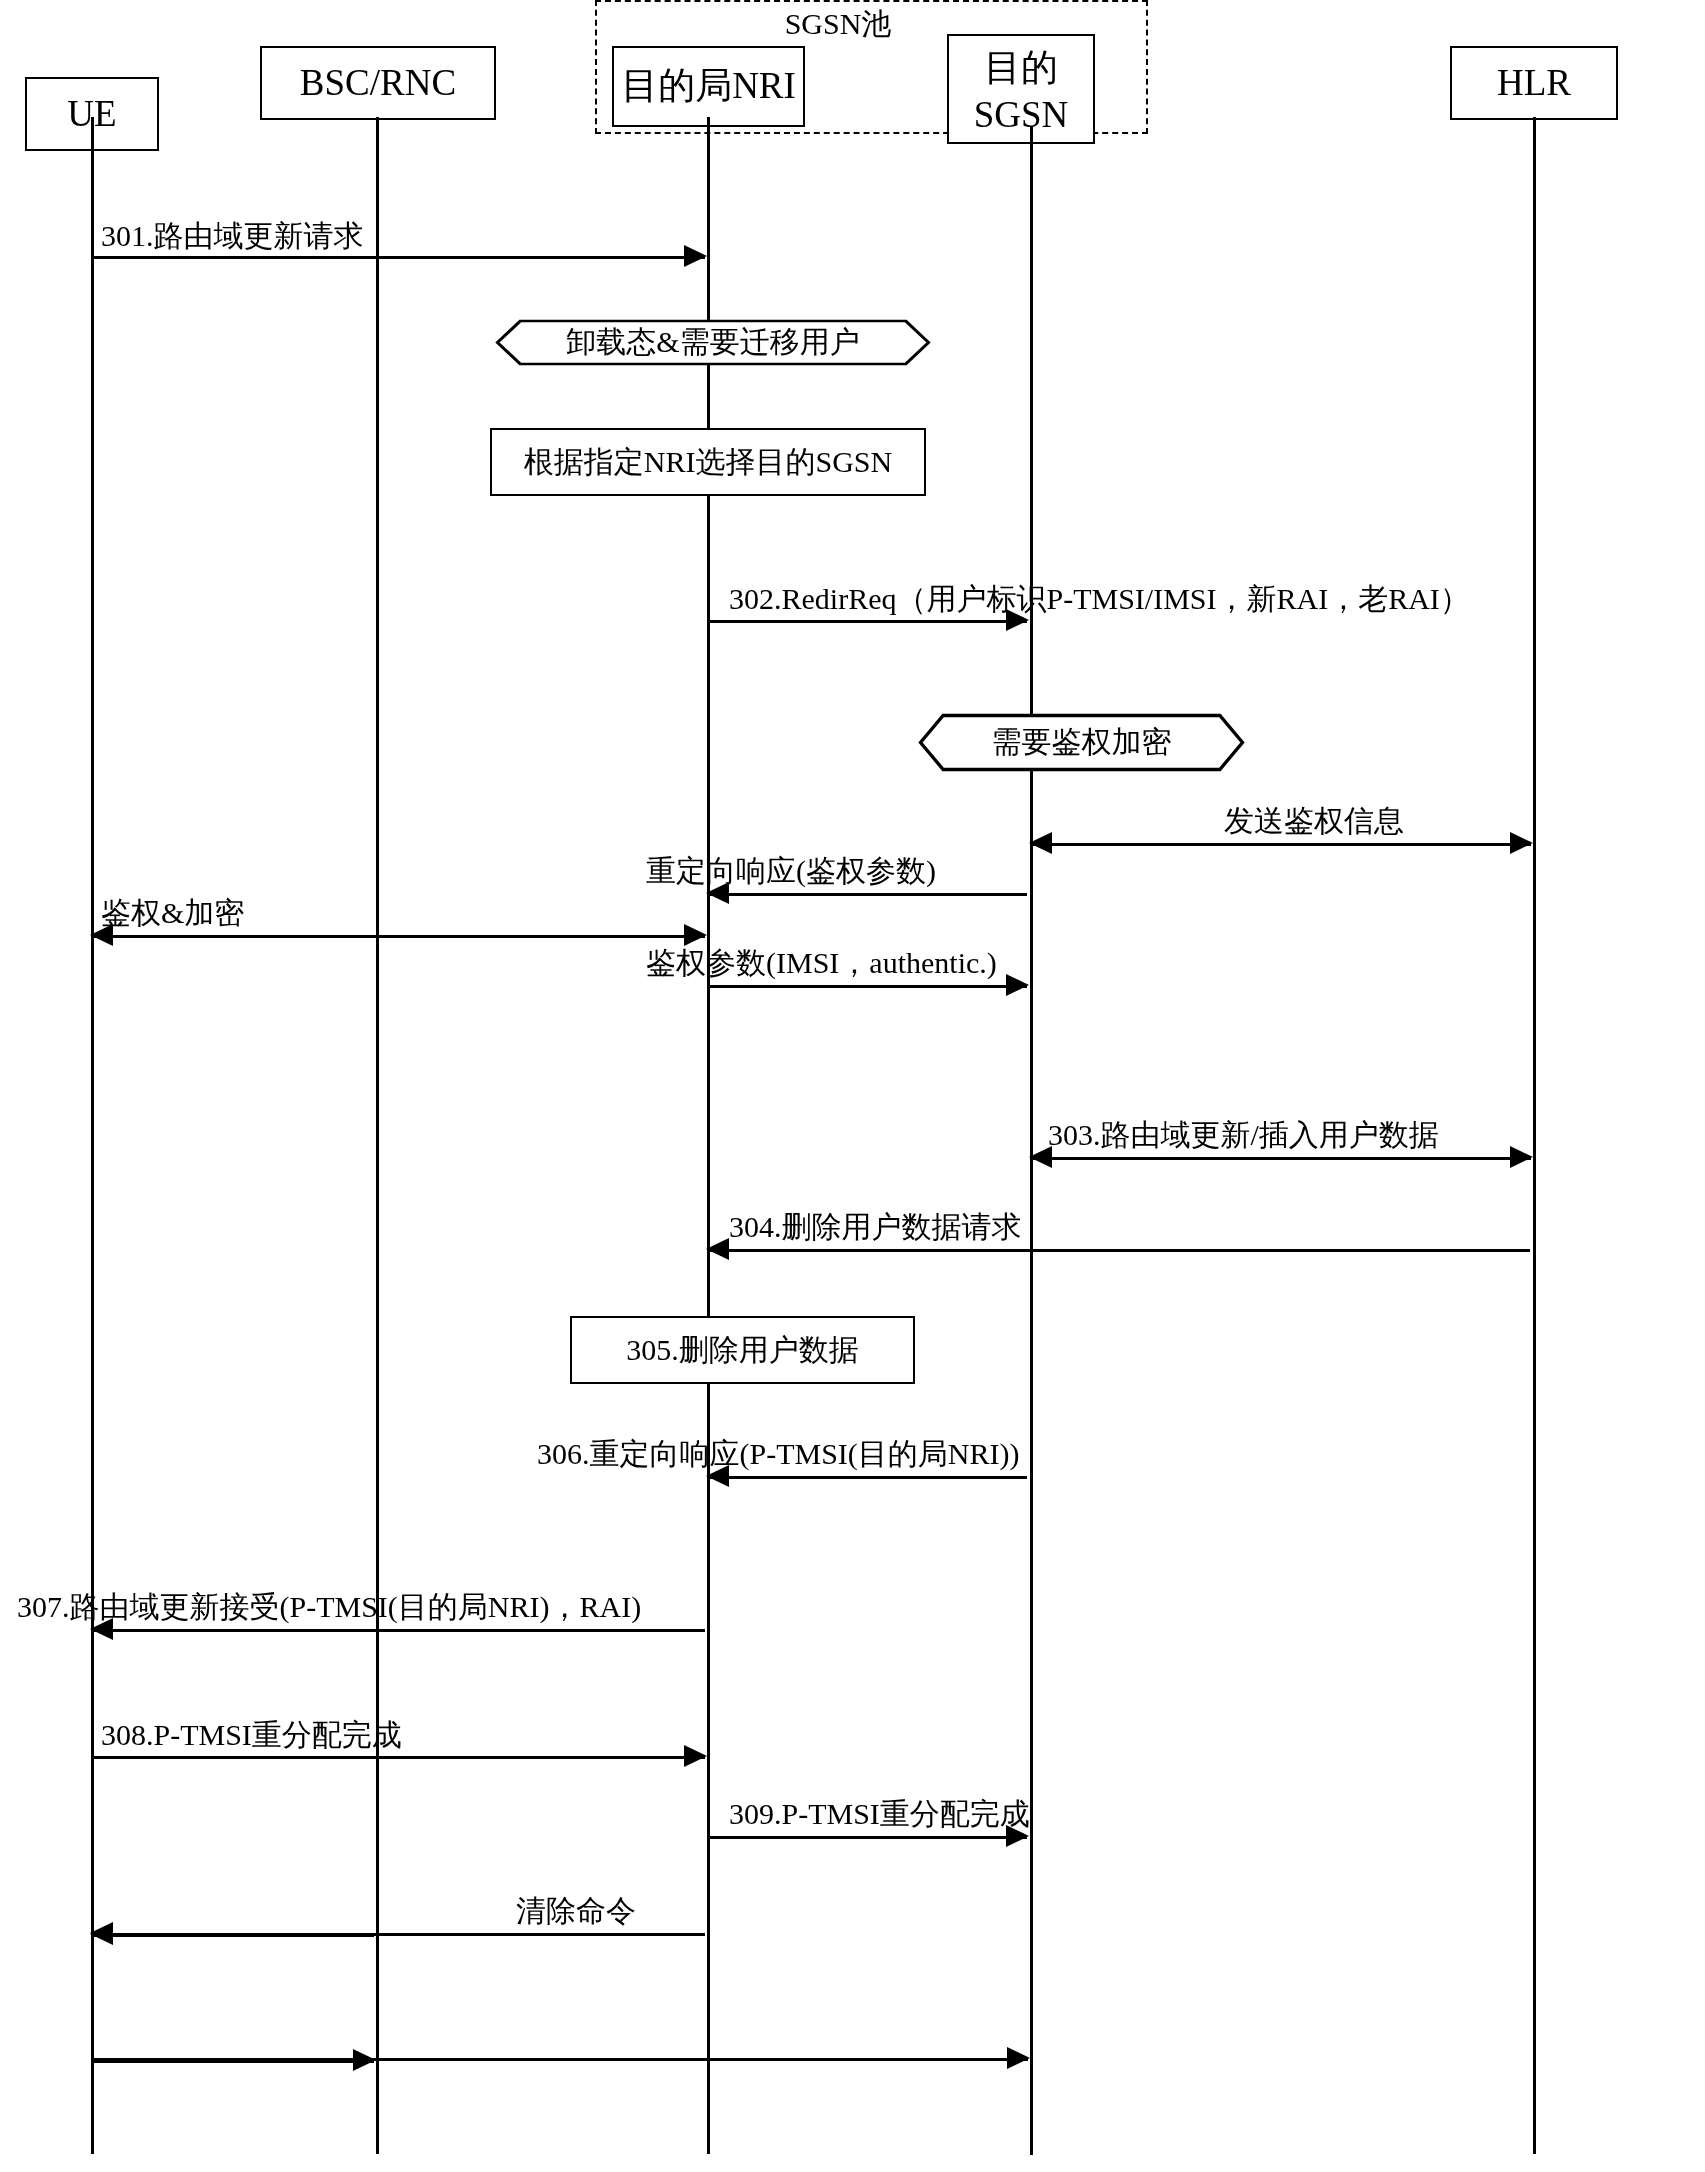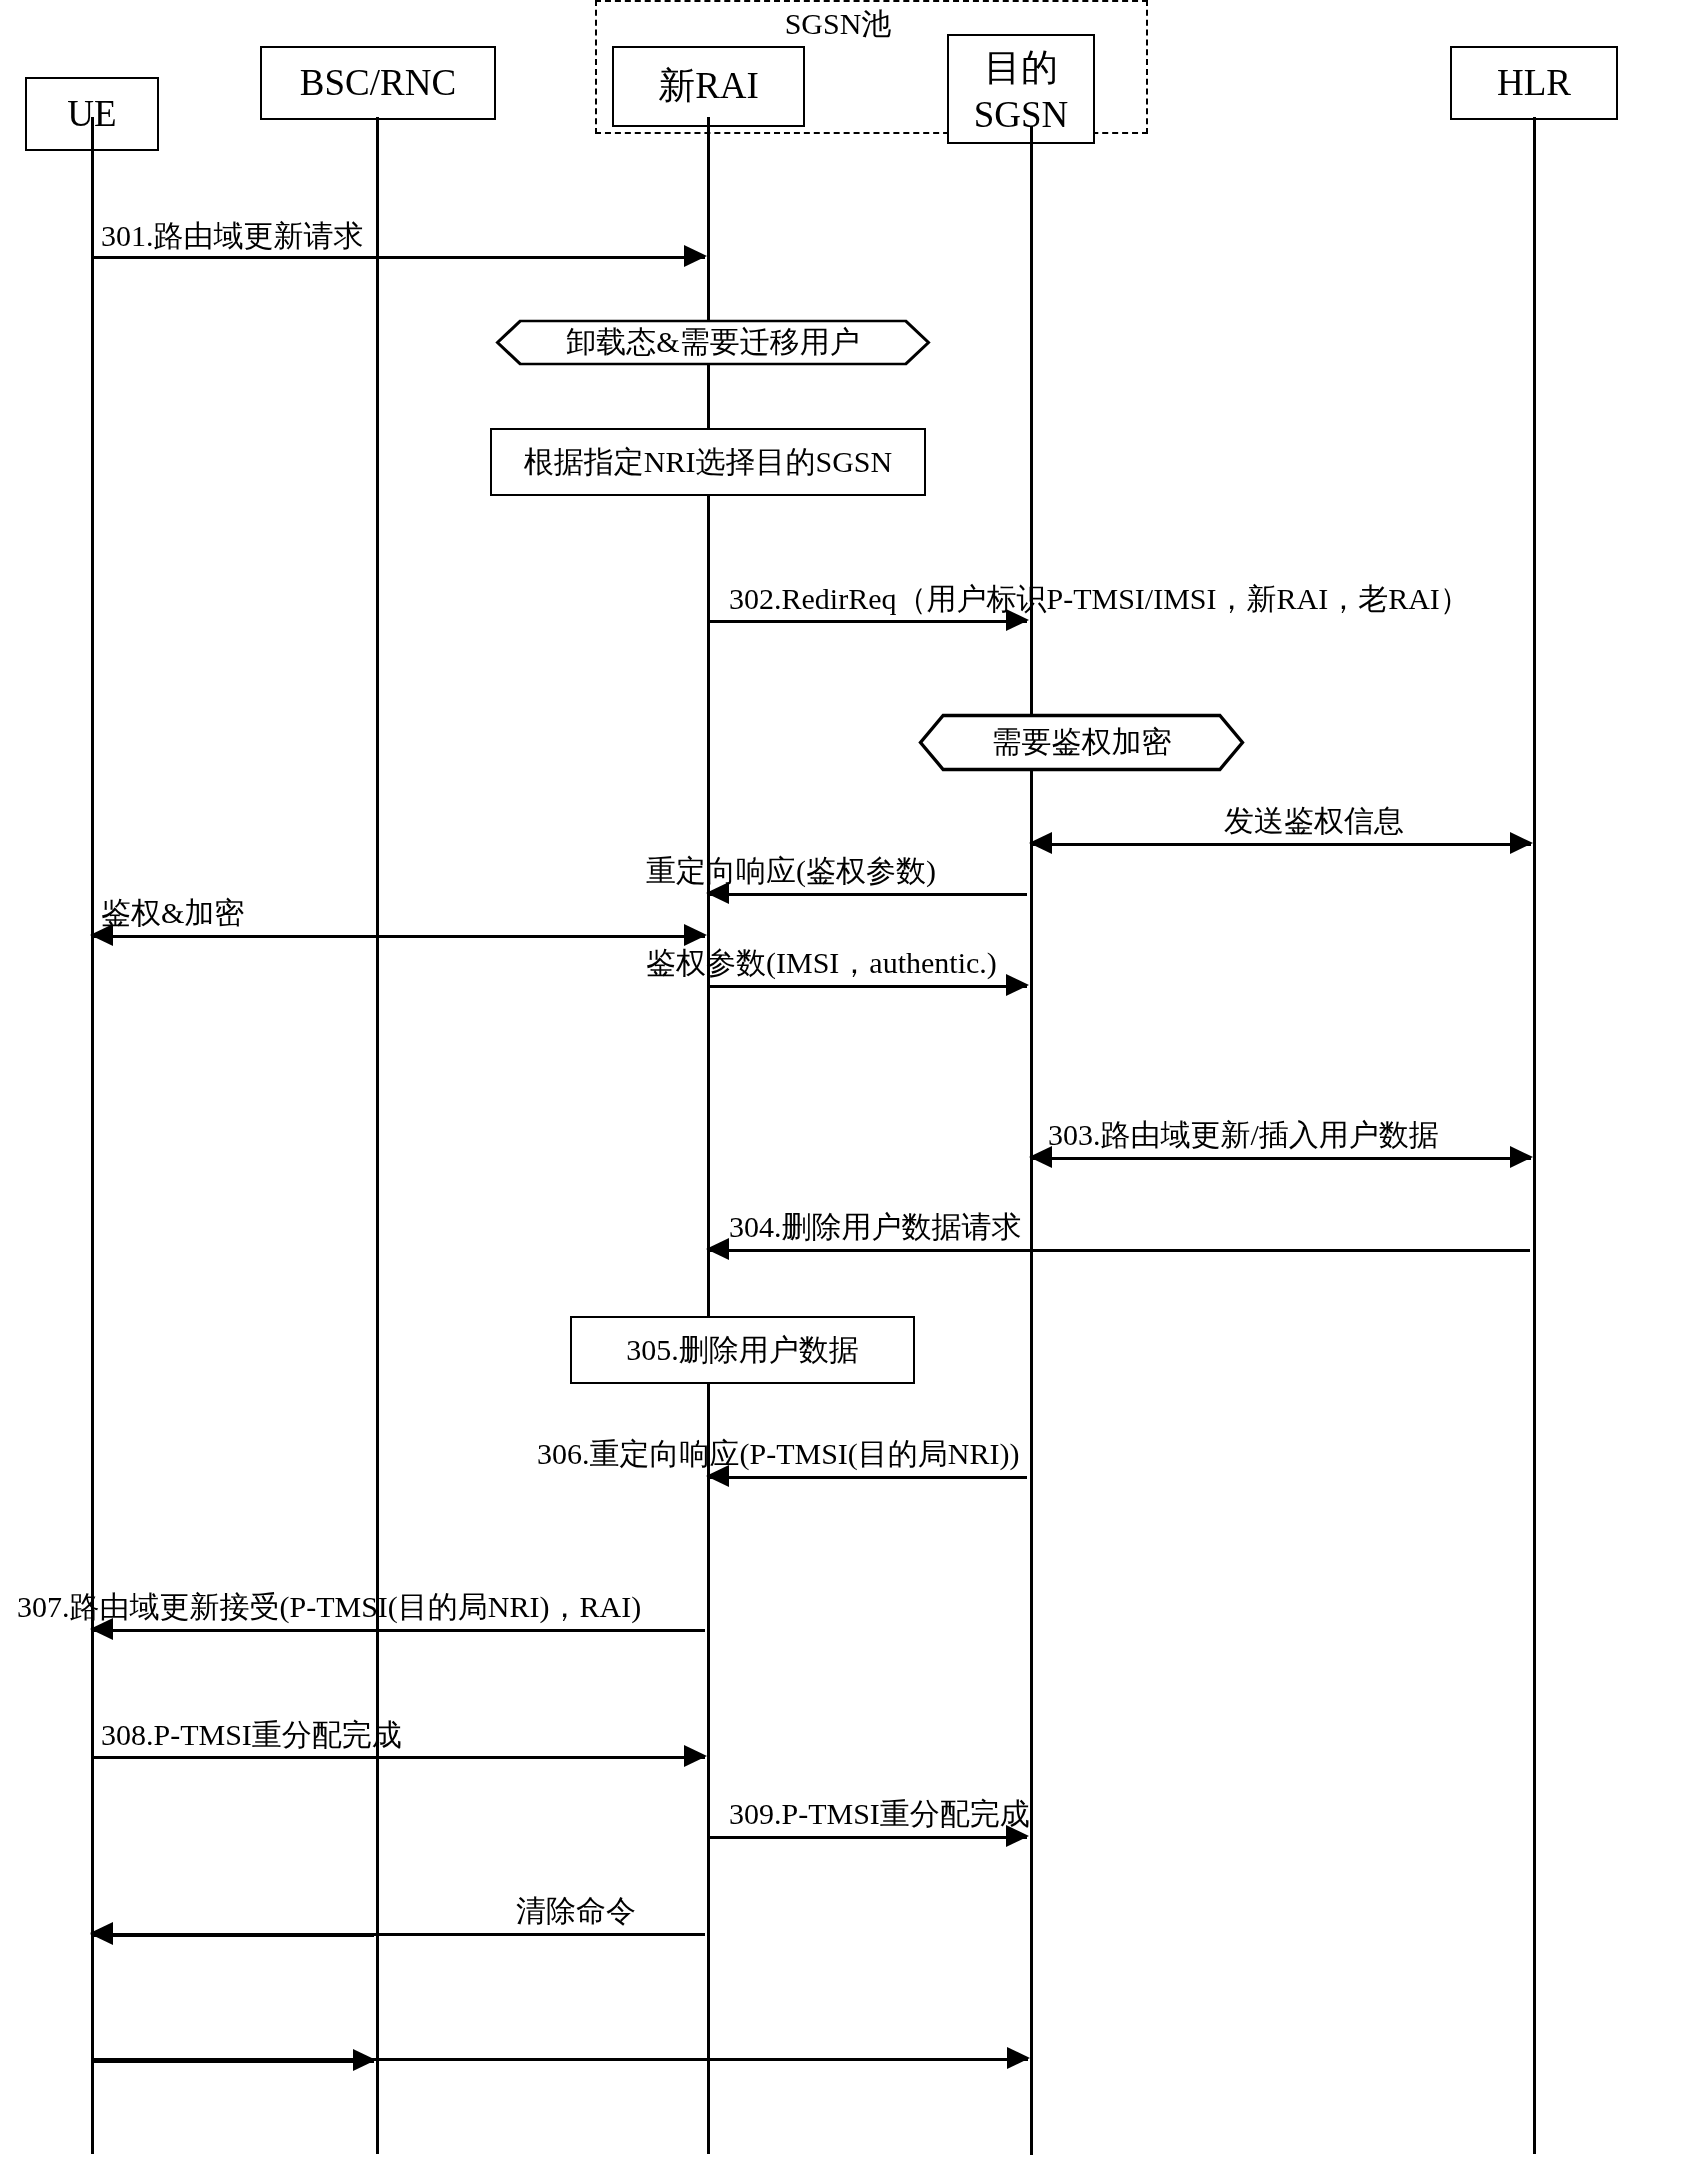--- a/index.html
+++ b/index.html
@@ -93,21 +93,21 @@
 </head>
 <body>
 
 <div class="diagram">
 
   <div class="pool-label" style="left:729px; top:4px; width:218px;">SGSN池</div>
   <div class="pool-box" style="left:595px; top:0px; width:553px; height:134px;"></div>
 
   <div class="participant" style="left:25px; top:46px; width:134px;margin-top:31px;">UE</div>
   <div class="participant" style="left:260px; top:46px; width:236px;">BSC/RNC</div>
-  <div class="participant" style="left:612px; top:46px; width:193px;">新RAI</div>
+  <div class="participant" style="left:612px; top:46px; width:193px;">目的局NRI</div>
   <div class="participant" style="left:947px; top:34px; width:148px; white-space:pre-line; padding:6.7px 0;">目的
 SGSN</div>
   <div class="participant" style="left:1450px; top:46px; width:168px;">HLR</div>
 
   <div class="lifeline" style="left:91px; top:117px; height:2037px;"></div>
   <div class="lifeline" style="left:376px; top:117px; height:2037px;"></div>
   <div class="lifeline" style="left:707px; top:117px; height:2037px;"></div>
   <div class="lifeline" style="left:1030px; top:126px; height:2029px;"></div>
   <div class="lifeline" style="left:1533px; top:117px; height:2037px;"></div>
 

